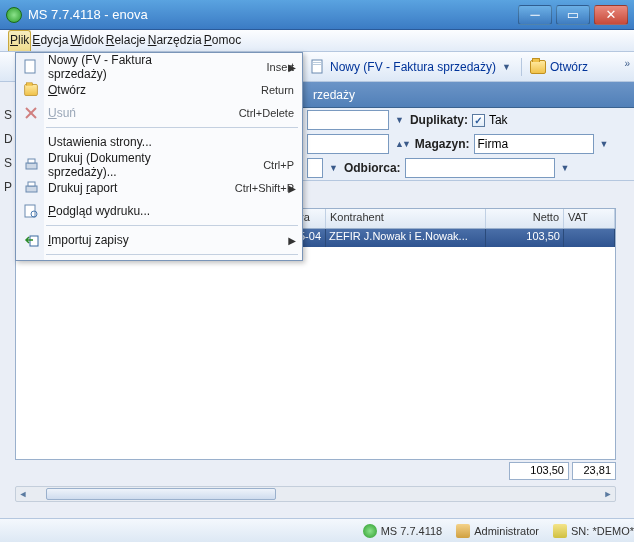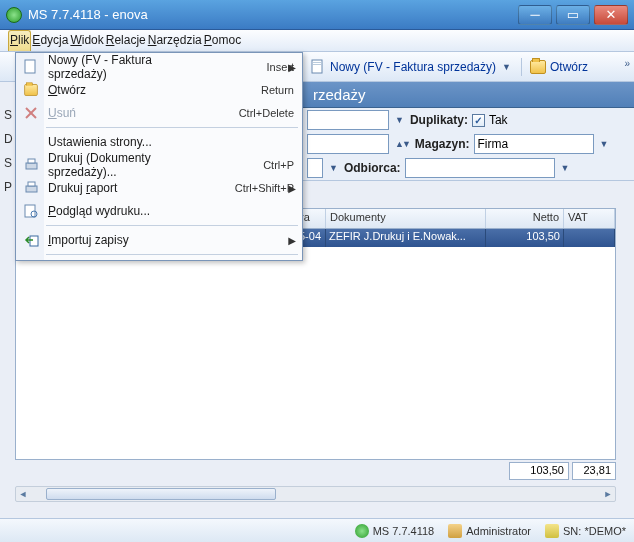--- a/index.html
+++ b/index.html
@@ -18,21 +18,21 @@
 .menu-item u{text-decoration:underline;}
 .menu-item.active { background: linear-gradient(#f5ecbf,#f1dd8f); border:1px solid #c9a83e; border-bottom:none; border-radius:3px 3px 0 0; padding-top:2px;}
 
 .toolbar { height: 30px; background: linear-gradient(#fafcff,#dde8f6); border-bottom:1px solid #b5c7df; position:relative; padding-left:310px; display:flex; align-items:center; gap:4px;}
 .tb-icon { width:16px; height:16px; display:inline-flex;align-items:center;justify-content:center;}
 .tb-link { color:#003399; cursor:default;}
 .tb-sep{width:1px;height:18px;background:#b5c7df;margin:0 4px;}
 .dd-arrow{font-size:9px;color:#3a5a8a;padding:0 2px;}
 .expand-btn{position:absolute;right:4px;top:6px;font-size:10px;color:#3a5a8a;}
 
-.tabhead{height:26px;margin-left:303px;background:linear-gradient(#6b94c7,#5180b8);color:#fff;font-size:15px;display:flex;align-items:center;padding-left:10px;border-radius:0;border-bottom:1px solid #3a628f;}
+.tabhead{height:26px;margin-left:303px;background:linear-gradient(#6b94c7,#5180b8);color:#fff;font-size:12px;display:flex;align-items:center;padding-left:10px;border-radius:0;border-bottom:1px solid #3a628f;}
 
 .filters{margin-left:303px;background:#e9eff8;border-bottom:1px solid #b5c7df;}
 .frow{height:24px;display:flex;align-items:center;gap:4px;padding:1px 4px;}
 .ftxt{background:#fff;border:1px solid #7a9ac0;height:20px;font:inherit;padding:0 3px;}
 .flabel{color:#222;font-weight:bold;}
 .chkbox{width:13px;height:13px;border:1px solid #5a7aa0;background:linear-gradient(#fff,#e0ecf8);display:inline-flex;align-items:center;justify-content:center;color:#2a5a9a;font-size:10px;font-weight:bold;}
 .folder-icon{width:16px;height:14px;background:linear-gradient(#ffe9a0,#f0c24a);border:1px solid #c09020;border-radius:2px;position:relative;}
 .folder-icon::before{content:"";position:absolute;top:-3px;left:1px;width:6px;height:3px;background:#f0c24a;border:1px solid #c09020;border-bottom:none;border-radius:1px 1px 0 0;}
 
 .grid-area{position:absolute;left:15px;right:18px;top:208px;bottom:82px;background:#fff;border:1px solid #9ab0cc;}
@@ -40,21 +40,21 @@
 .gcol{border-right:1px solid #c0d0e4;padding:2px 4px;font-size:11px;color:#333;}
 .grow{height:18px;display:flex;background:linear-gradient(#4a6fa8,#2f5490);color:#fff;font-size:11px;}
 .gcell{border-right:1px solid #2a4a7a;padding:1px 3px;overflow:hidden;white-space:nowrap;}
 
 .totals{position:absolute;right:18px;bottom:58px;height:22px;display:flex;gap:3px;}
 .total-box{background:#fff;border:1px solid #9ab0cc;height:18px;min-width:60px;text-align:right;padding:1px 4px;font-size:11px;}
 .hscroll{position:absolute;left:15px;right:18px;bottom:40px;height:16px;background:#e8ecf2;border:1px solid #c4cedb;border-radius:2px;display:flex;align-items:center;}
 .hscroll .thumb{width:230px;height:12px;background:linear-gradient(#eef3fa,#cfdcee);border:1px solid #9ab0cc;border-radius:2px;margin-left:16px;}
 .hscroll .arr{width:14px;height:14px;display:flex;align-items:center;justify-content:center;color:#5a7aa0;font-size:9px;}
 
-.statusbar{position:absolute;left:0;right:0;bottom:0;height:24px;background:linear-gradient(#f4f8fd,#dde8f4);border-top:1px solid #b5c7df;display:flex;align-items:center;justify-content:flex-end;padding:0 8px;gap:14px;font-size:11px;color:#333;}
+.statusbar{position:absolute;left:0;right:0;bottom:0;height:24px;background:linear-gradient(#f4f8fd,#dde8f4);border-top:1px solid #b5c7df;display:flex;align-items:center;justify-content:flex-end;padding:0 0;gap:14px;font-size:11px;color:#333;}
 .statusbar .sb-item{display:flex;align-items:center;gap:4px;}
 .sb-icon{width:14px;height:14px;border-radius:2px;}
 .sb-icon.app{background:radial-gradient(circle,#8be28b,#2a9a2a);border-radius:50%;}
 .sb-icon.user{background:linear-gradient(#f4d28a,#d0a040);}
 .sb-icon.key{background:linear-gradient(#f4e48a,#d0c040);}
 
 .leftstrip{position:absolute;left:0;top:108px;width:15px;color:#333;}
 .leftstrip div{height:24px;padding-left:4px;}
 
 
@@ -140,28 +140,28 @@
   <div>S</div>
   <div>D</div>
   <div>S</div>
   <div>P</div>
 </div>
 
 <div class="grid-area">
   <div class="ghead">
     <div class="gcol" style="width:280px;padding-left:0"></div>
     <div class="gcol" style="width:30px">ra</div>
-    <div class="gcol" style="width:160px">Dokumenty</div>
+    <div class="gcol" style="width:160px">Kontrahent</div>
     <div class="gcol" style="width:78px;text-align:right">Netto</div>
     <div class="gcol" style="flex:1">VAT</div>
   </div>
   <div class="grow">
     <div class="gcell" style="width:280px"></div>
     <div class="gcell" style="width:30px">5-04</div>
-    <div class="gcell" style="width:160px">ZEFIR J.Drukuj i E.Nowak...</div>
+    <div class="gcell" style="width:160px">ZEFIR J.Nowak i E.Nowak...</div>
     <div class="gcell" style="width:78px;text-align:right">103,50</div>
     <div class="gcell" style="flex:1"></div>
   </div>
 </div>
 
 <div class="totals">
   <div class="total-box">103,50</div>
   <div class="total-box" style="min-width:44px">23,81</div>
 </div>
 

